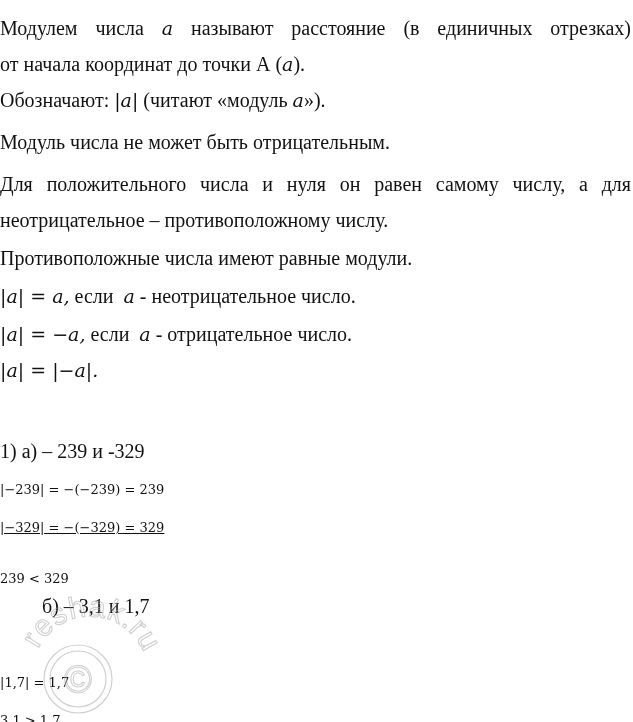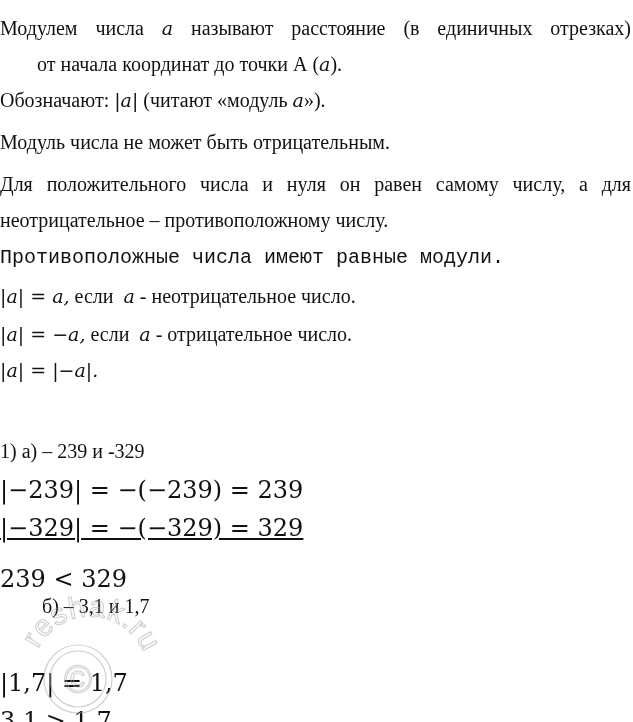--- a/index.html
+++ b/index.html
@@ -29,21 +29,21 @@
     font-size: 20px;
     line-height: 24px;
   }
   .just {
     width: 631px;
     text-align: justify;
     text-align-last: justify;
   }
   .math {
     font-family: "DejaVu Serif", "Liberation Serif", serif;
-    font-size: 24px;
+    font-size: 13px;
   }
   .mi {
     font-style: italic;
     font-family: "DejaVu Serif", "Liberation Serif", serif;
     font-size: 19px;
   }
   .watermark {
     position: absolute;
     left: 20px;
     top: 575px;
@@ -57,35 +57,35 @@
 <body>
 
 <div class="page">
 
   <div class="line just" style="top:4px;">
     <span>Модулем числа</span>
     <span class="mi">a</span>
     <span>называют расстояние (в единичных отрезках)</span>
   </div>
 
-  <div class="line" style="top:40px;padding-left:37px;"><span>от начала координат до точки А (</span><span class="mi">a</span><span>).</span></div>
+  <div class="line" style="top:40px;"><span>от начала координат до точки А (</span><span class="mi">a</span><span>).</span></div>
 
   <div class="line" style="top:76px;">
     <span>Обозначают:</span>
     <span class="mi">|a|</span>
     <span>(читают «модуль </span><span class="mi">a</span><span>»).</span>
   </div>
 
   <div class="line" style="top:118px;">Модуль числа не может быть отрицательным.</div>
 
   <div class="line just" style="top:160px;">Для положительного числа и нуля он равен самому числу, а для</div>
 
   <div class="line" style="top:196px;">неотрицательное – противоположному числу.</div>
 
-  <div class="line" style="top:234px;font-family:Liberation Mono, monospace;">Противоположные числа имеют равные модули.</div>
+  <div class="line" style="top:234px;">Противоположные числа имеют равные модули.</div>
 
   <div class="line" style="top:272px;">
     <span class="mi">|a| = a,</span>
     <span>если</span>&nbsp;
     <span class="mi">a</span>
     <span>- неотрицательное число.</span>
   </div>
 
   <div class="line" style="top:310px;">
     <span class="mi">|a| = −a,</span>

